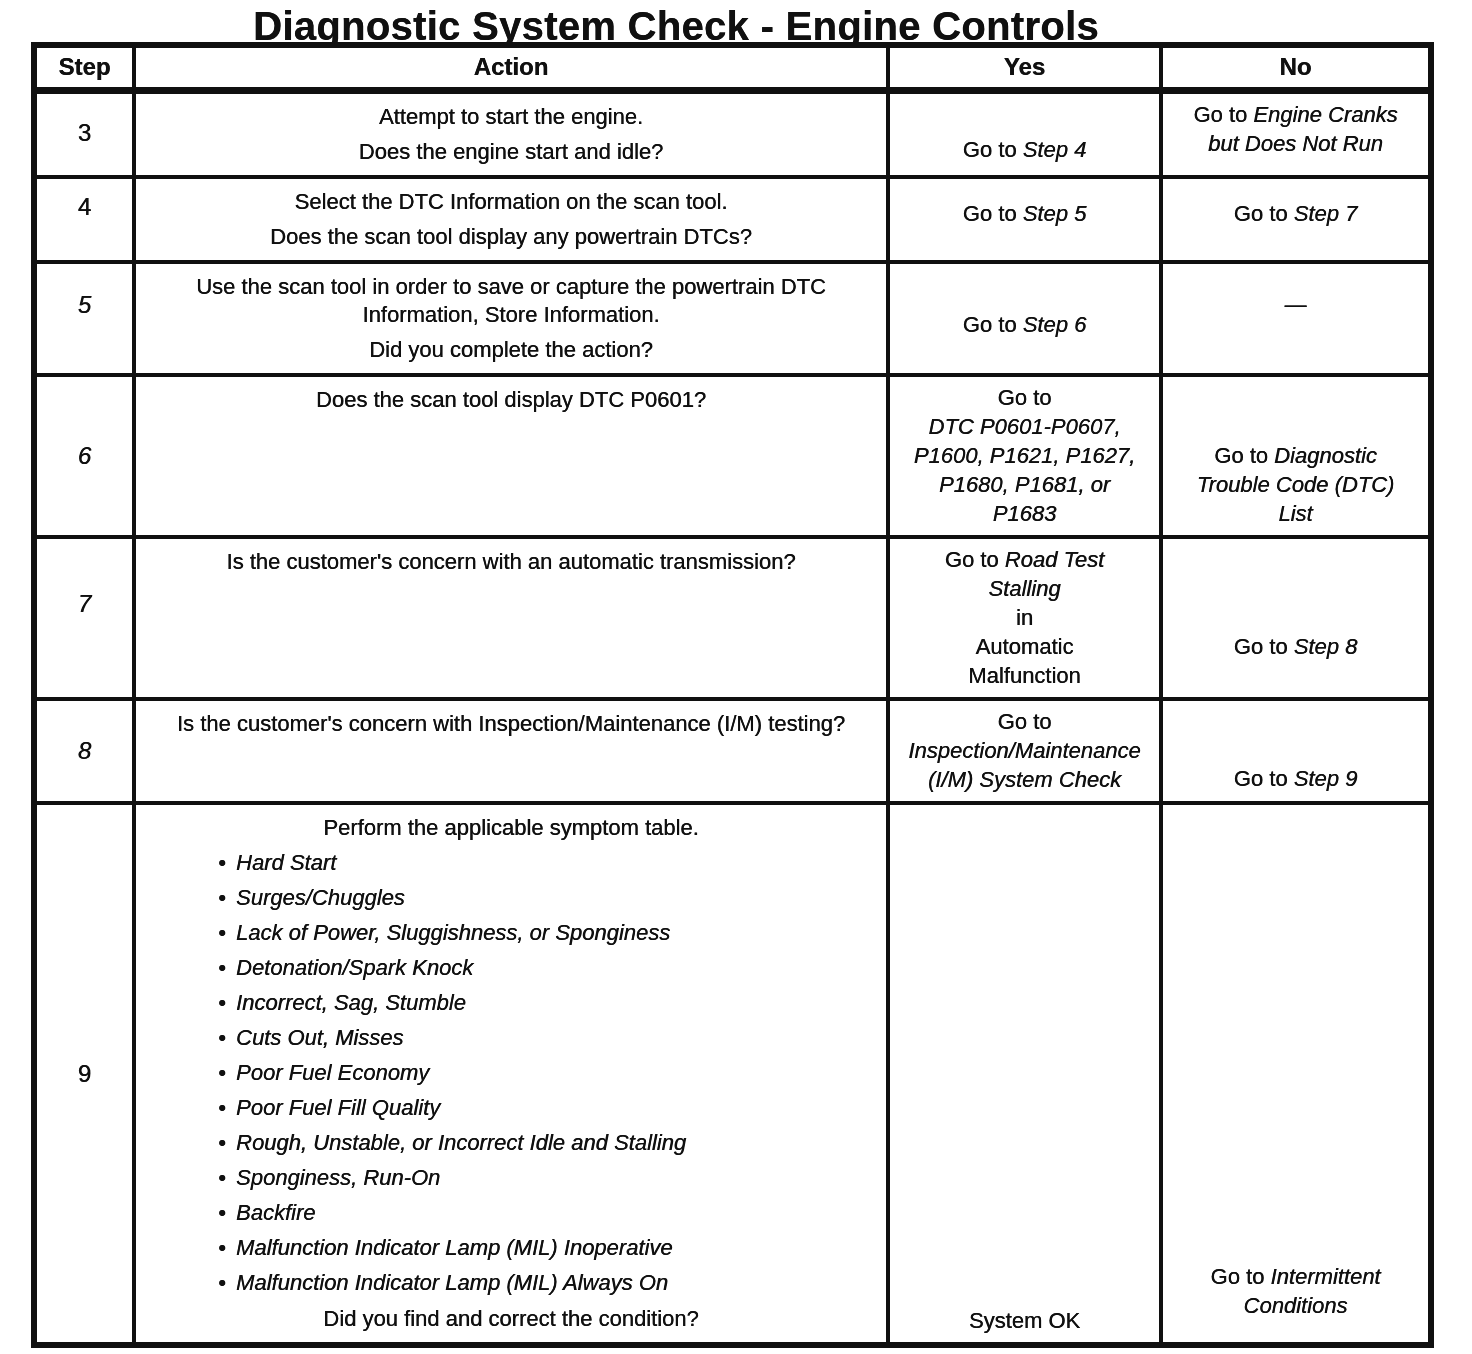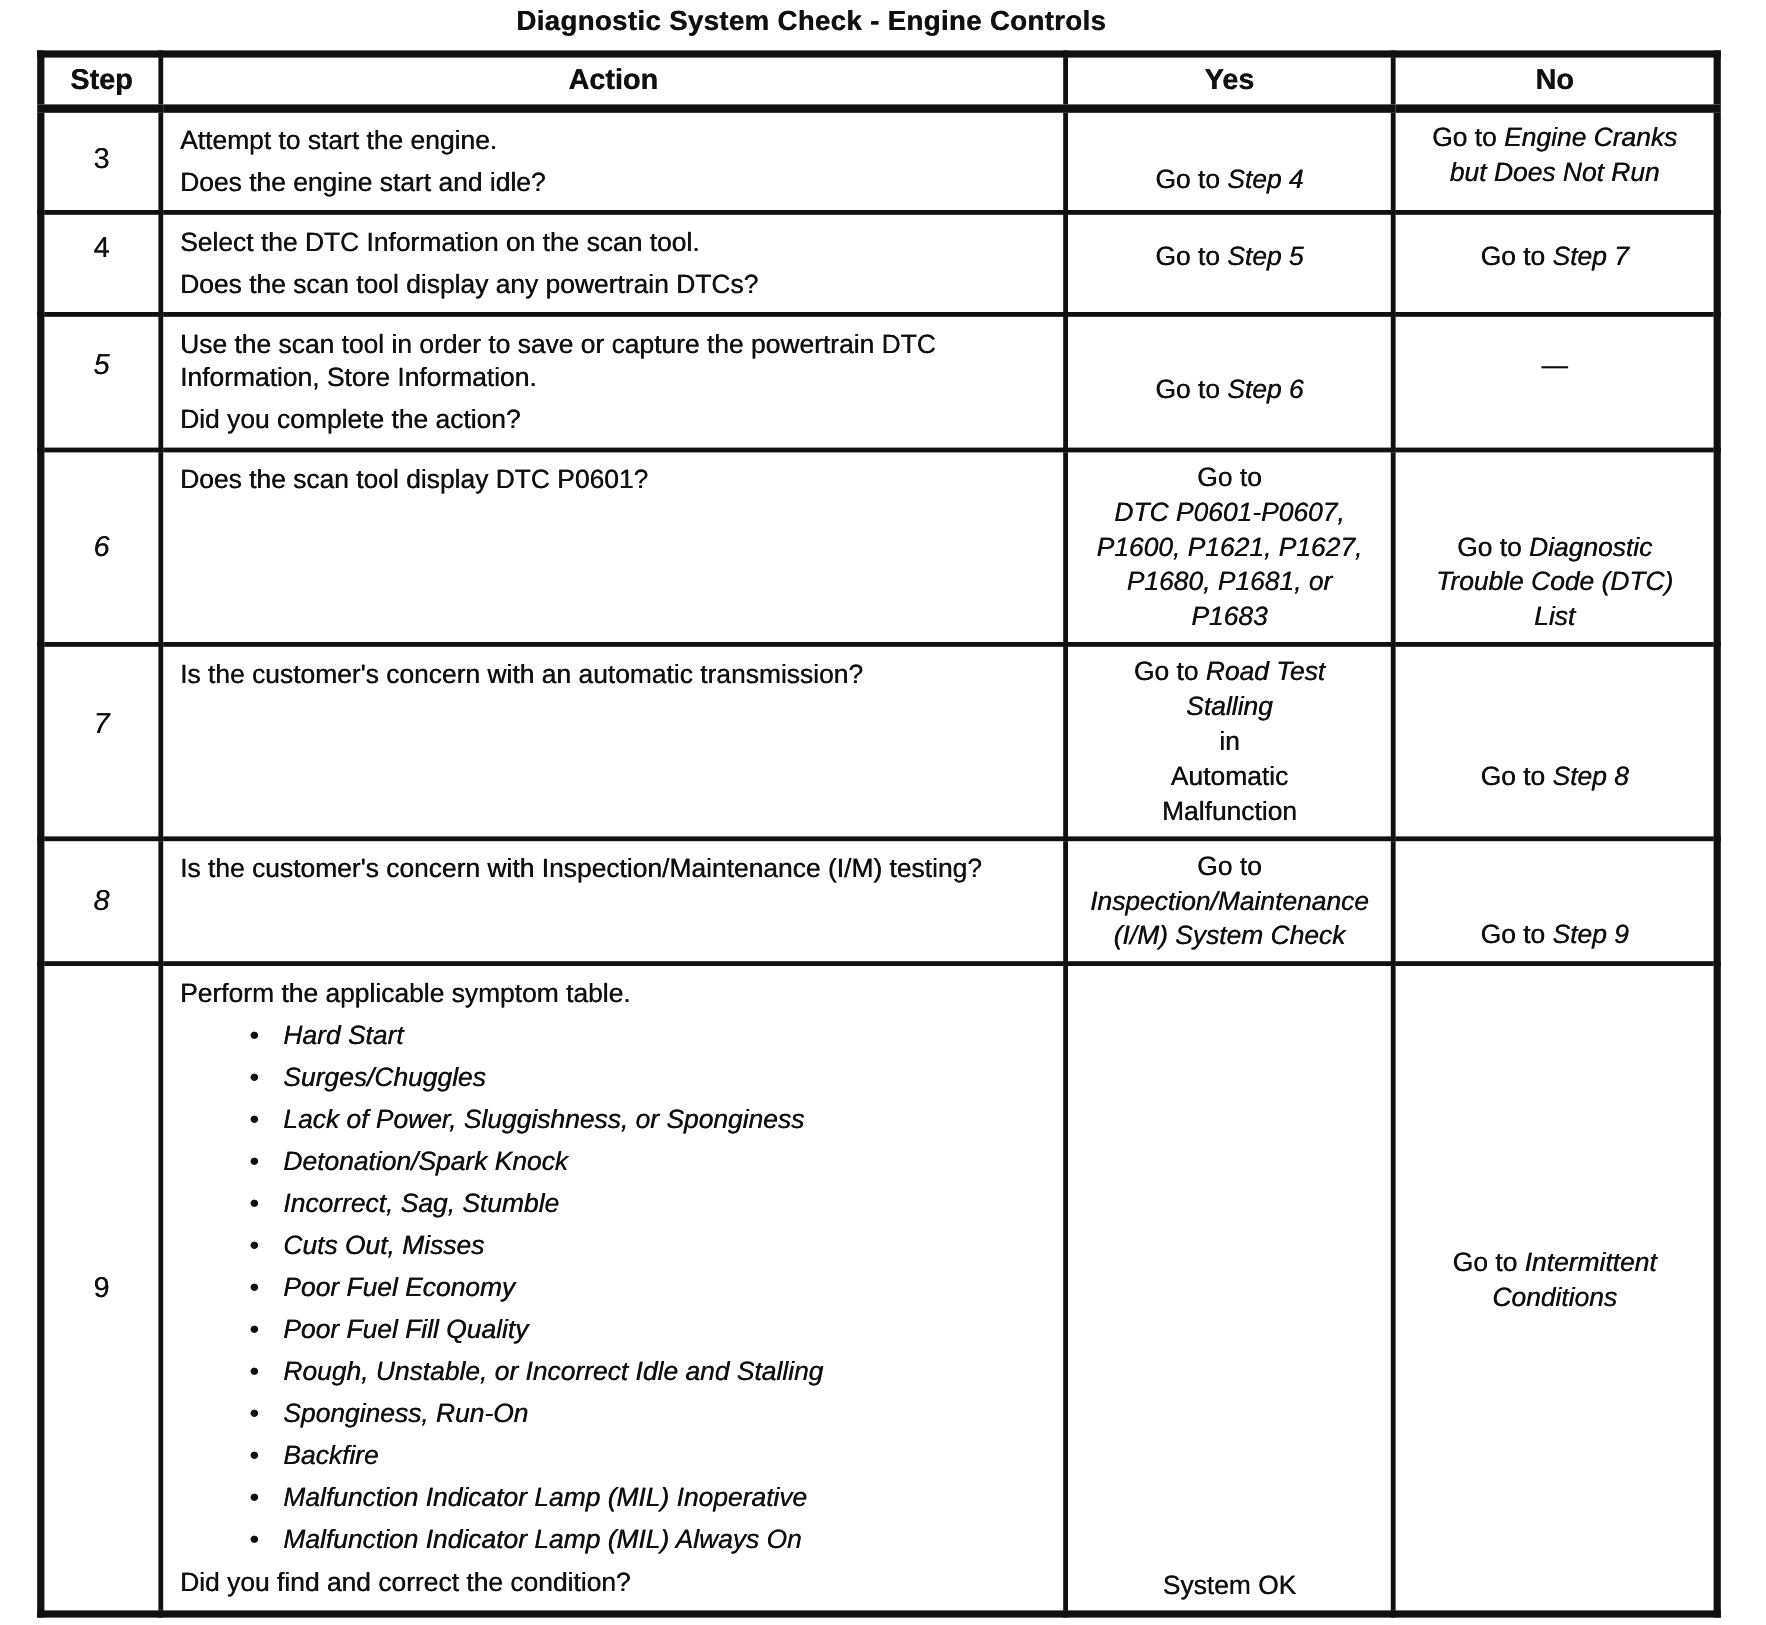--- a/index.html
+++ b/index.html
@@ -3,40 +3,40 @@
 <meta charset="utf-8">
 <style>
   html,body{margin:0;padding:0;}
   body{
     width:1472px;height:1354px;background:#ffffff;color:#101010;
     font-family:"Liberation Sans",sans-serif;overflow:hidden;position:relative;
     text-shadow:0.35px 0 currentColor; 
   }
   .page-title{
     position:absolute;top:4px;left:31px;width:1290px;text-align:center;
-    font-size:23px;font-weight:bold;letter-spacing:.3px;white-space:nowrap;
+    font-size:40px;font-weight:bold;letter-spacing:.3px;white-space:nowrap;
   }
   table.diag{
     position:absolute;left:31px;top:42px;width:1397px;
     border-collapse:collapse;table-layout:fixed;
     border:6px solid #101010;
   }
   col.c1{width:100px}col.c2{width:754px}col.c3{width:273px}col.c4{width:270px}
   th,td{border:4px solid #101010;vertical-align:top;padding:0;}
   thead th{
     border-bottom:7px solid #101010;font-size:24px;font-weight:bold;
     text-align:center;padding:5px 2px 6px;
   }
   .cellv{display:flex;flex-direction:column;box-sizing:border-box;height:100%;}
   .vt{justify-content:flex-start}
   .vb{justify-content:flex-end}
   .vc{justify-content:center}
   .step-cell .cellv{justify-content:center;align-items:center;}
   .step-cell{font-size:24px;}
-  .action-cell .cellv{padding:9px 14px 9px 14px;font-size:22px;line-height:28px;text-align:left;}
+  .action-cell .cellv{padding:9px 14px 9px 14px;font-size:22px;line-height:28px;text-align:center;}
   .ref-cell .cellv{padding:6px 8px 7px;font-size:22px;line-height:29px;text-align:center;}
   .i{font-style:italic;}
   .line + .line{margin-top:7px;}
   .push-bottom{margin-top:auto;}
   .bullet{display:flex;margin:7px 0 0 58px;}
   .bullet .dot{flex:none;width:28px;font-style:normal;}
 </style>
 </head>
 <body>
 
@@ -269,20 +269,20 @@
             </div>
             <div class="line push-bottom"><span>Did you find and correct the condition?</span></div>
           </div>
         </td>
         <td class="ref-cell">
           <div class="cellv vb" style="min-height: 537px;">
             <div><span>System OK</span></div>
           </div>
         </td>
         <td class="ref-cell">
-          <div class="cellv vb" style="min-height: 537px; padding-bottom: 22px; justify-content: center;">
+          <div class="cellv vb" style="min-height: 537px; padding-bottom: 22px;">
             <div><span>Go to </span><span class="i">Intermittent</span></div>
             <div><span class="i">Conditions</span></div>
           </div>
         </td>
       </tr>
     </tbody>
 </table>
 
 </body></html>

